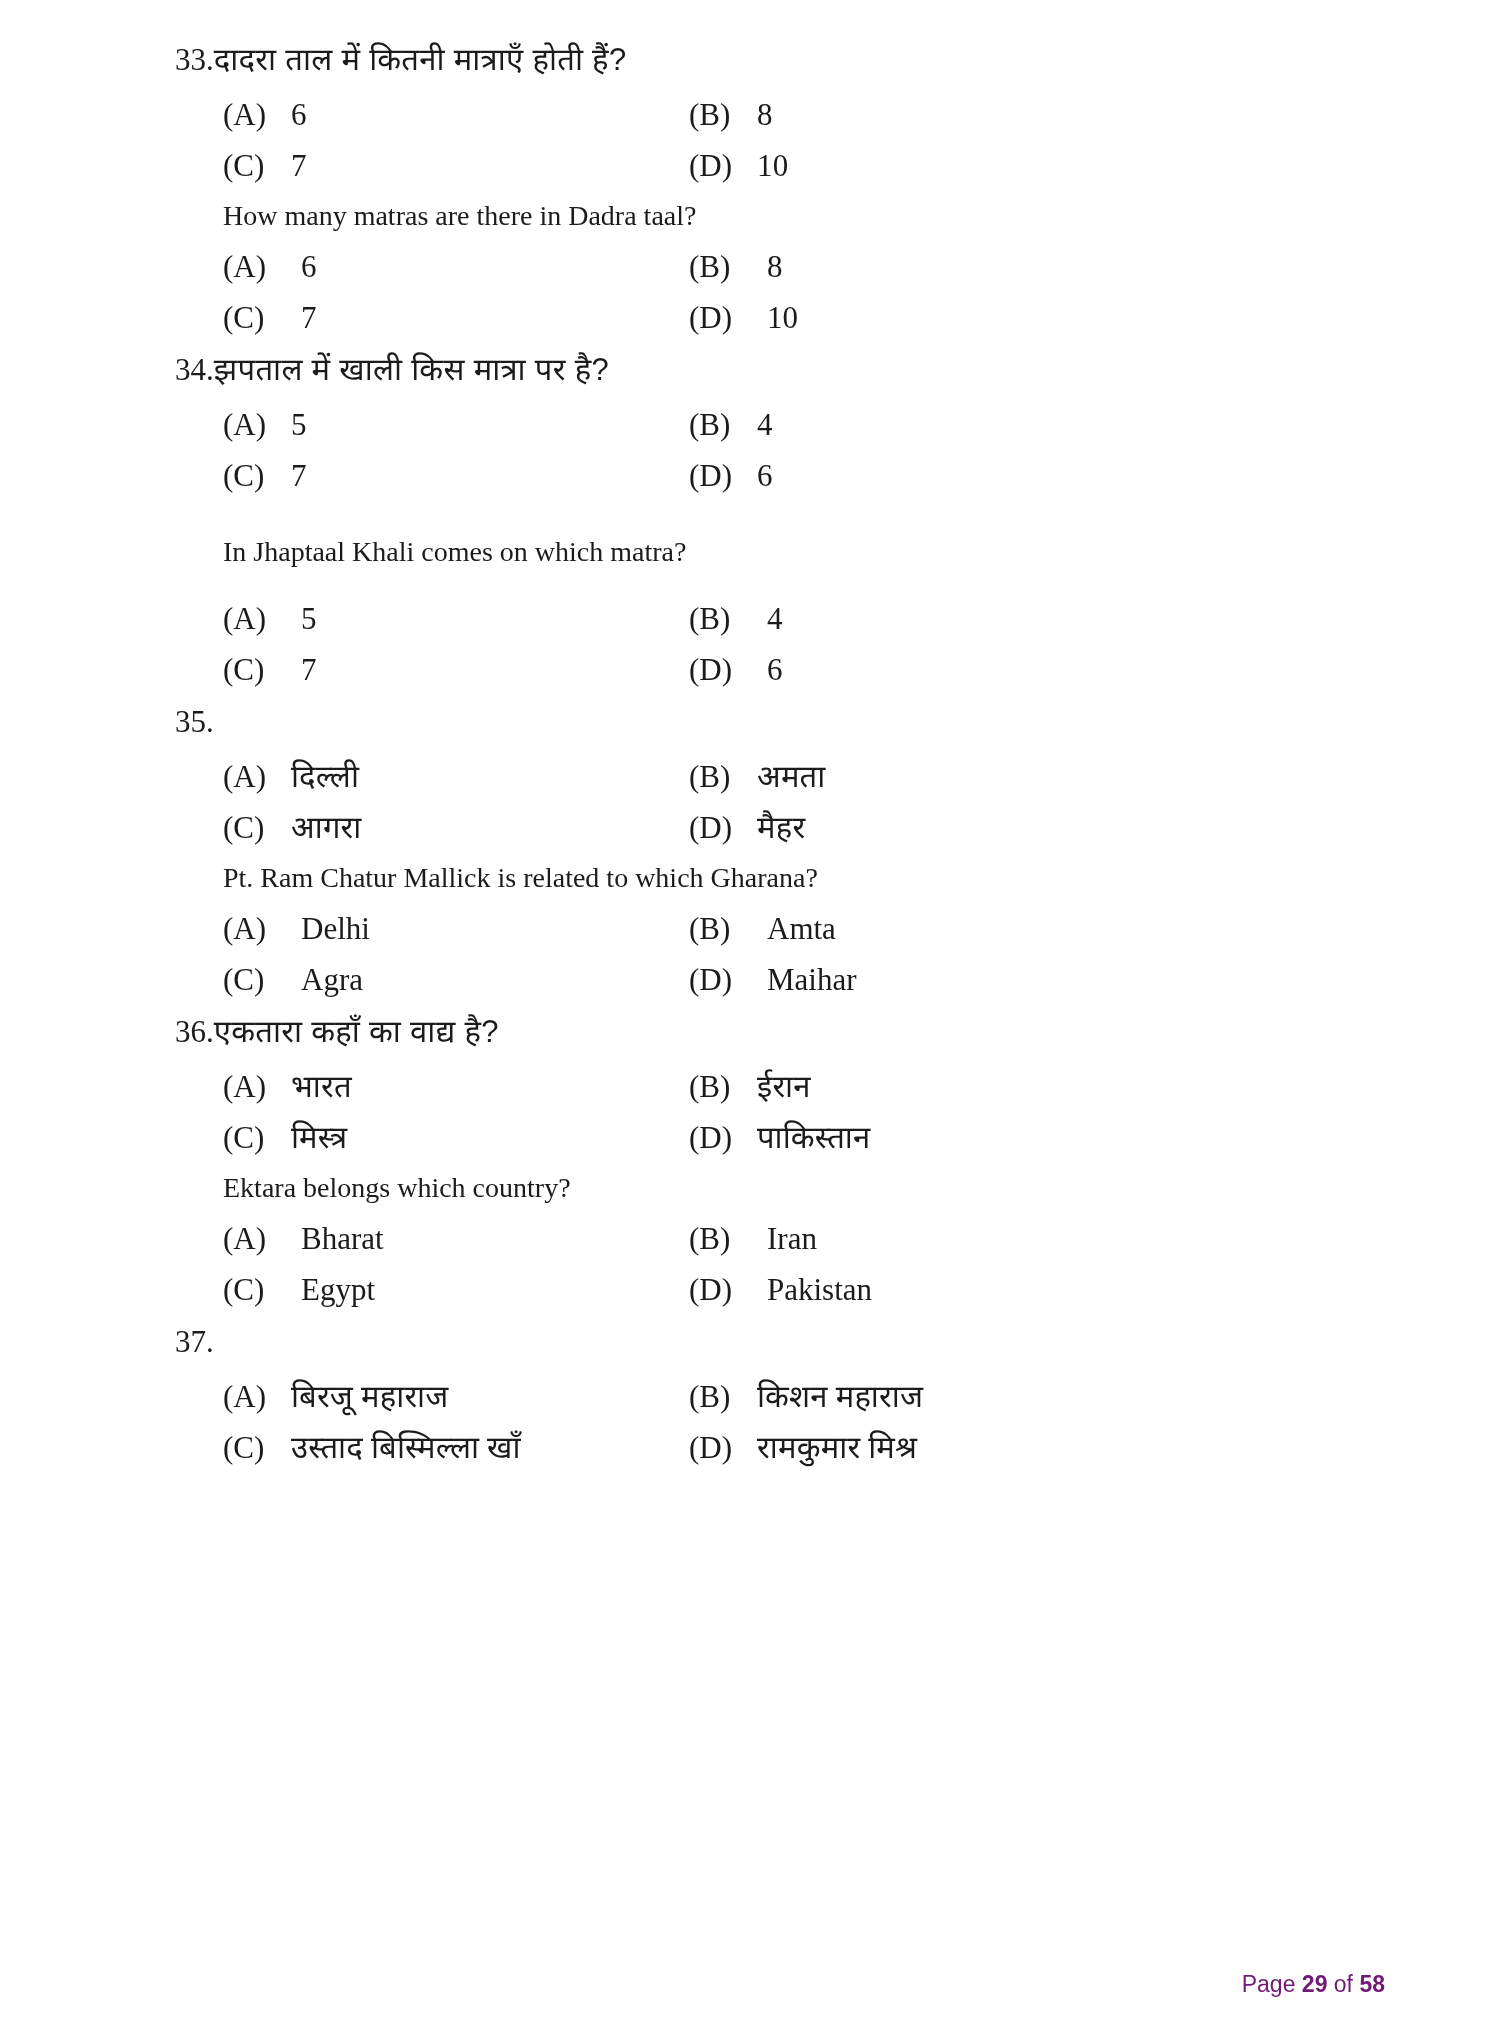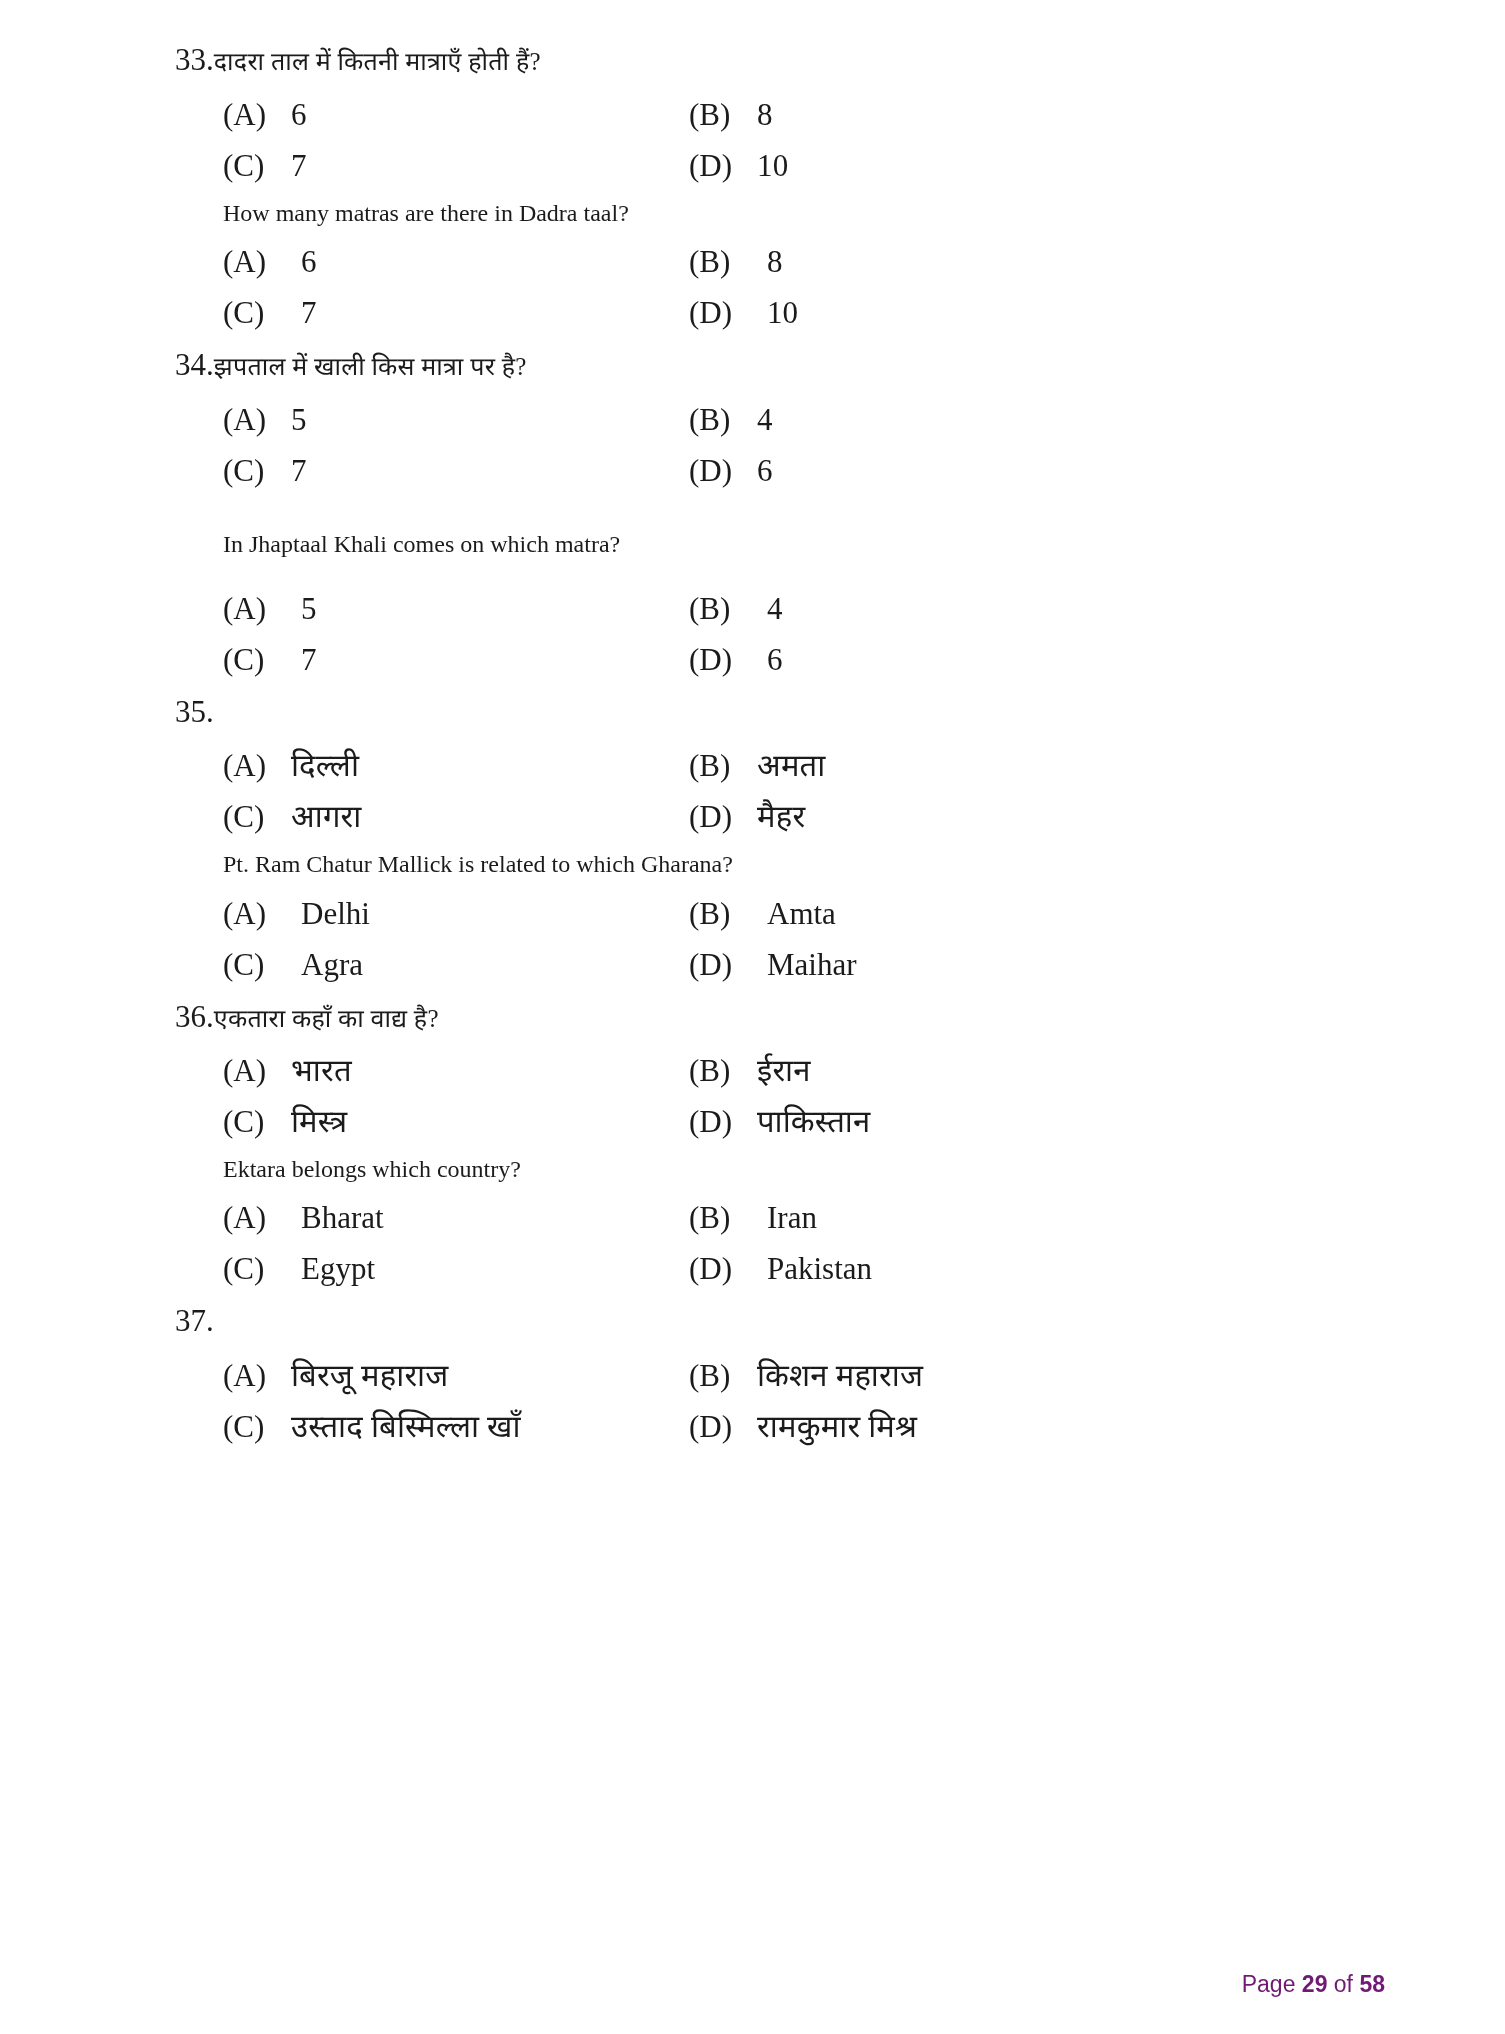--- a/index.html
+++ b/index.html
@@ -28,26 +28,26 @@
     font-size: 31px;
     line-height: 1.28;
     margin: 0 0 6px 0;
     white-space: pre;
   }
   .qnum {
     flex: 0 0 auto;
     font-size: 31px;
   }
   .qtext-hi {
-    font-family: Liberation Serif, serif;
-    font-size: 25px;
+    font-family: Liberation Sans, sans-serif;
+    font-size: 31px;
     letter-spacing: 0.3px;
   }
   .qtext-en {
-    font-size: 24px;
+    font-size: 28px;
     padding-left: 48px;
     margin: 0 0 4px 0;
     line-height: 1.3;
   }
 
   
   .opt-row {
     display: flex;
     padding-left: 48px;
     margin: 0;

